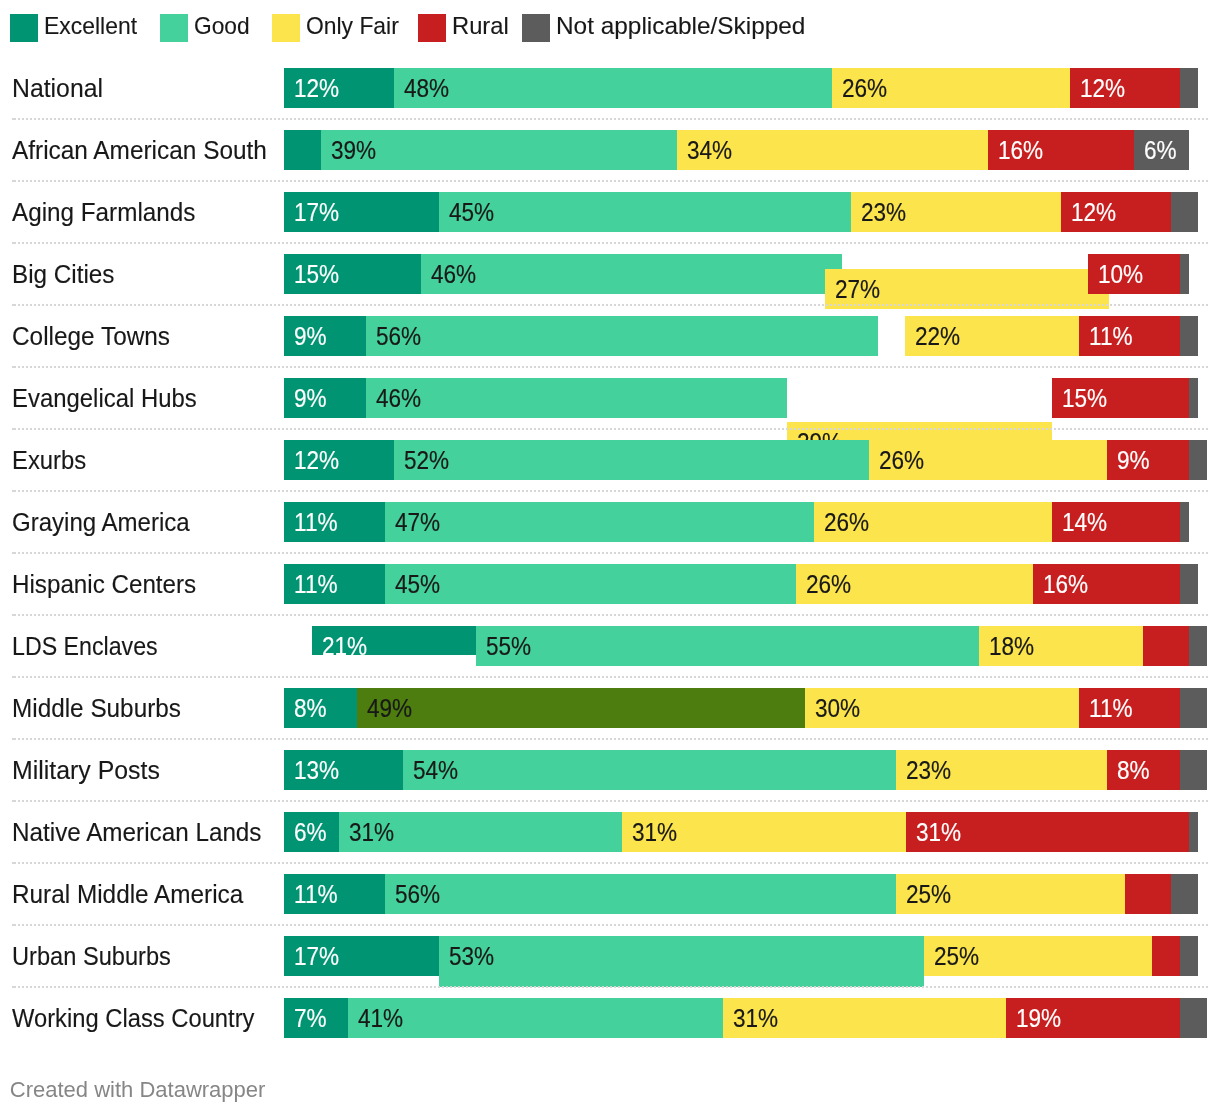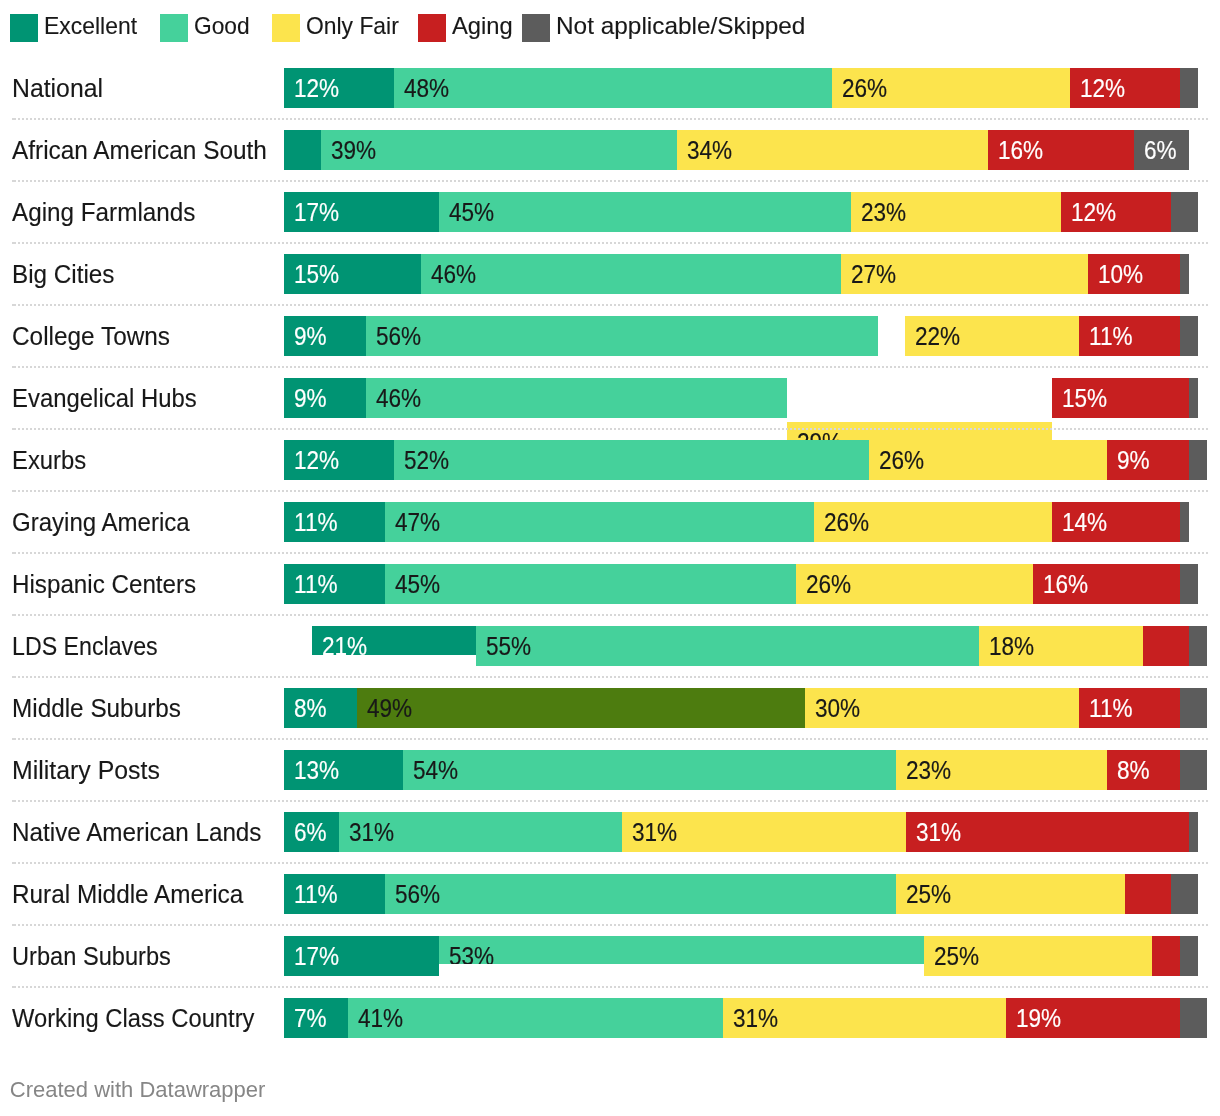--- a/index.html
+++ b/index.html
@@ -55,21 +55,21 @@
       <div class="legend-item" style="left: 160.2px;">
         <span class="legend-swatch" style="background: rgb(69, 209, 155);"></span>
         <span class="legend-label" style="transform: scaleX(0.947);">Good</span>
       </div>
       <div class="legend-item" style="left: 272px;">
         <span class="legend-swatch" style="background: rgb(252, 228, 77);"></span>
         <span class="legend-label" style="transform: scaleX(0.953);">Only Fair</span>
       </div>
       <div class="legend-item" style="left: 418.1px;">
         <span class="legend-swatch" style="background: rgb(199, 31, 32);"></span>
-        <span class="legend-label" style="transform: scaleX(0.99);">Aging</span>
+        <span class="legend-label" style="transform: scaleX(0.99);">Rural</span>
       </div>
       <div class="legend-item" style="left: 522.1px;">
         <span class="legend-swatch" style="background: rgb(92, 92, 92);"></span>
         <span class="legend-label" style="transform: scaleX(1.016);">Not applicable/Skipped</span>
       </div>
     </div>
   <div id="rows">
       <div class="row" style="top: 68px; height: 39.5px;">
         <div class="row-label" style="transform: scaleX(0.969);">National</div>
         <div class="bar" style="left: 284px; width: 923.14px; height: 39.5px;">
@@ -129,21 +129,21 @@
       <div class="sep" style="top: 242px;"></div>
       <div class="row" style="top: 254px; height: 39.5px;">
         <div class="row-label" style="transform: scaleX(0.948);">Big Cities</div>
         <div class="bar" style="left: 284px; width: 923.14px; height: 39.5px;">
           <div class="seg" style="left: 0px; width: 137.1px; height: 39.5px; background: rgb(0, 148, 115);">
             <span class="seg-label" style="color: rgb(255, 255, 255);">15%</span>
           </div>
           <div class="seg" style="left: 137.1px; width: 420.44px; height: 39.5px; background: rgb(69, 209, 155);">
             <span class="seg-label" style="color: rgb(24, 24, 24);">46%</span>
           </div>
-          <div class="seg" style="left: 557px; width: 284px; height: 39.5px; background: rgb(252, 228, 77);">
+          <div class="seg" style="left: 541px; width: 284px; height: 39.5px; background: rgb(252, 228, 77); margin-top: 15px;">
             <span class="seg-label" style="color: rgb(24, 24, 24);">27%</span>
           </div>
           <div class="seg" style="left: 804.32px; width: 91.4px; height: 39.5px; background: rgb(199, 31, 32);">
             <span class="seg-label" style="color: rgb(255, 255, 255);">10%</span>
           </div>
           <div class="seg" style="left: 895.72px; width: 9.14px; height: 39.5px; background: rgb(92, 92, 92);"></div>
         </div>
       </div>
       <div class="sep" style="top: 304px;"></div>
       <div class="row" style="top: 316px; height: 39.5px;">
@@ -331,21 +331,21 @@
           <div class="seg" style="left: 886.58px; width: 27.42px; height: 39.5px; background: rgb(92, 92, 92);"></div>
         </div>
       </div>
       <div class="sep" style="top: 924px;"></div>
       <div class="row" style="top: 936px; height: 39.5px;">
         <div class="row-label" style="transform: scaleX(0.923);">Urban Suburbs</div>
         <div class="bar" style="left: 284px; width: 923.14px; height: 39.5px;">
           <div class="seg" style="left: 0px; width: 155.38px; height: 39.5px; background: rgb(0, 148, 115);">
             <span class="seg-label" style="color: rgb(255, 255, 255);">17%</span>
           </div>
-          <div class="seg" style="left: 155.38px; width: 484.42px; height: 28px; background: rgb(69, 209, 155);">
+          <div class="seg" style="left: 155.38px; width: 484.42px; height: 51px; background: rgb(69, 209, 155);">
             <span class="seg-label" style="color: rgb(24, 24, 24);">53%</span>
           </div>
           <div class="seg" style="left: 639.8px; width: 228.5px; height: 39.5px; background: rgb(252, 228, 77);">
             <span class="seg-label" style="color: rgb(24, 24, 24);">25%</span>
           </div>
           <div class="seg" style="left: 868.3px; width: 27.42px; height: 39.5px; background: rgb(199, 31, 32);"></div>
           <div class="seg" style="left: 895.72px; width: 18.28px; height: 39.5px; background: rgb(92, 92, 92);"></div>
         </div>
       </div>
       <div class="sep" style="top: 986px;"></div>

